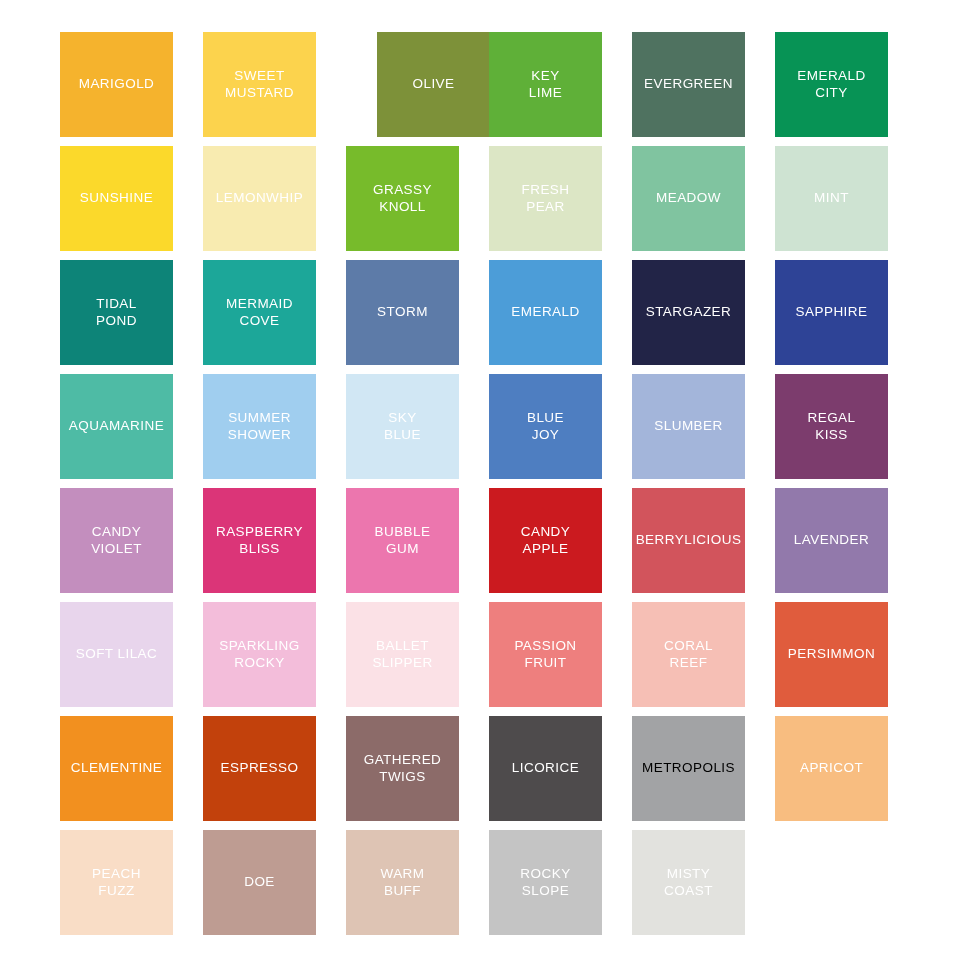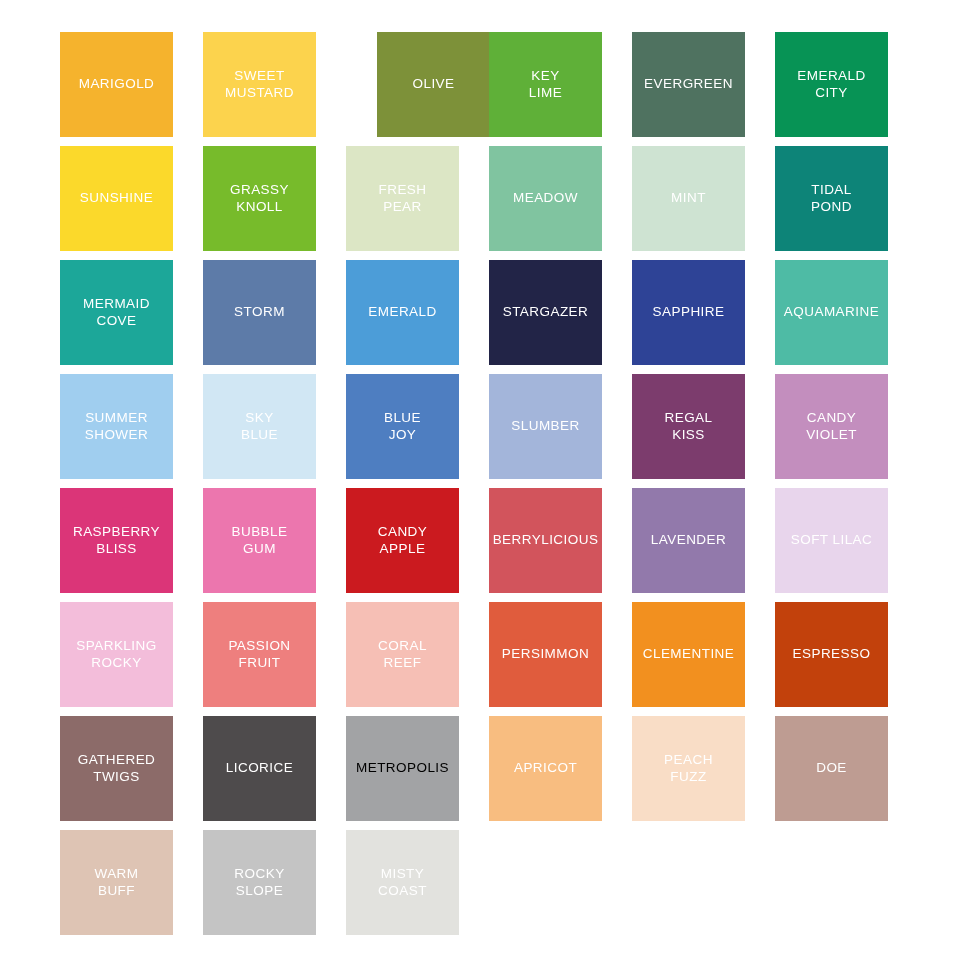--- a/index.html
+++ b/index.html
@@ -125,20 +125,27 @@
         </div>
       </div>
       <div class="swatch-cell">
         <div class="swatch-chip" style="background: rgb(251, 217, 43);">
           <div class="swatch-label" style="color: rgb(255, 255, 255);">
             <span class="lbl-line">SUNSHINE</span>
           </div>
         </div>
       </div>
       <div class="swatch-cell">
+        <div class="swatch-chip" style="background: rgb(248, 235, 176);">
+          <div class="swatch-label" style="color: rgb(255, 255, 255);">
+            <span class="lbl-line">LEMONWHIP</span>
+          </div>
+        </div>
+      </div>
+      <div class="swatch-cell">
         <div class="swatch-chip" style="background: rgb(119, 187, 43);">
           <div class="swatch-label" style="color: rgb(255, 255, 255);">
             <span class="lbl-line">GRASSY</span>
             <span class="lbl-line">KNOLL</span>
           </div>
         </div>
       </div>
       <div class="swatch-cell">
         <div class="swatch-chip" style="background: rgb(220, 230, 197);">
           <div class="swatch-label" style="color: rgb(255, 255, 255);">
@@ -302,20 +309,28 @@
           <div class="swatch-label" style="color: rgb(255, 255, 255);">
             <span class="lbl-line">SOFT LILAC</span>
           </div>
         </div>
       </div>
       <div class="swatch-cell">
         <div class="swatch-chip" style="background: rgb(243, 189, 218);">
           <div class="swatch-label" style="color: rgb(255, 255, 255);">
             <span class="lbl-line">SPARKLING</span>
             <span class="lbl-line">ROCKY</span>
+          </div>
+        </div>
+      </div>
+      <div class="swatch-cell">
+        <div class="swatch-chip" style="background: rgb(251, 225, 230);">
+          <div class="swatch-label" style="color: rgb(255, 255, 255);">
+            <span class="lbl-line">BALLET</span>
+            <span class="lbl-line">SLIPPER</span>
           </div>
         </div>
       </div>
       <div class="swatch-cell">
         <div class="swatch-chip" style="background: rgb(238, 127, 126);">
           <div class="swatch-label" style="color: rgb(255, 255, 255);">
             <span class="lbl-line">PASSION</span>
             <span class="lbl-line">FRUIT</span>
           </div>
         </div>

